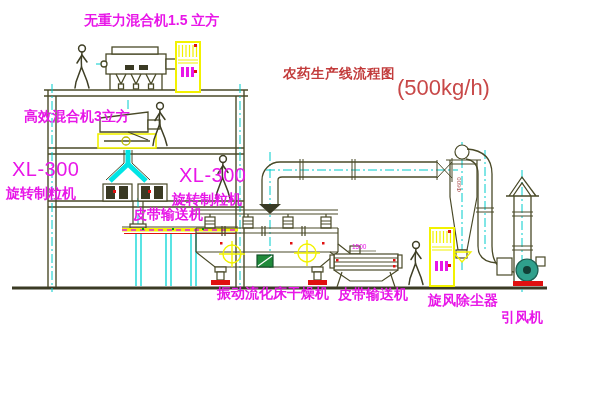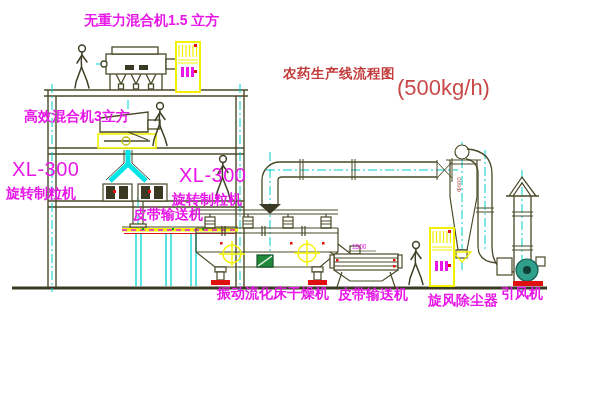--- a/index.html
+++ b/index.html
@@ -260,18 +260,18 @@
 <div class="lbl small" style="left:84px;top:13px;">无重力混合机1.5 立方</div>
 <div class="lbl small" style="left:24px;top:109px;">高效混合机3立方</div>
 <div class="lbl model" style="left:12px;top:159px;">XL-300</div>
 <div class="lbl small" style="left:6px;top:186px;">旋转制粒机</div>
 <div class="lbl model" style="left:179px;top:165px;">XL-300</div>
 <div class="lbl small" style="left:172px;top:192px;">旋转制粒机</div>
 <div class="lbl small" style="left:133px;top:207px;">皮带输送机</div>
 <div class="lbl small" style="left:217px;top:286px;">振动流化床干燥机</div>
 <div class="lbl small" style="left:338px;top:287px;">皮带输送机</div>
 <div class="lbl small" style="left:428px;top:293px;text-align:right;">旋风除尘器</div>
-<div class="lbl small" style="left:501px;top:286px;">引风机</div>
+<div class="lbl small" style="left:501px;top:310px;">引风机</div>
 
 <div class="lbl dim" style="left:352px;top:244px;">1500</div>
 <div class="lbl dim-rot" style="left:456px;top:192px;">Φ600</div>
 
 </div>
 
 </body></html>

